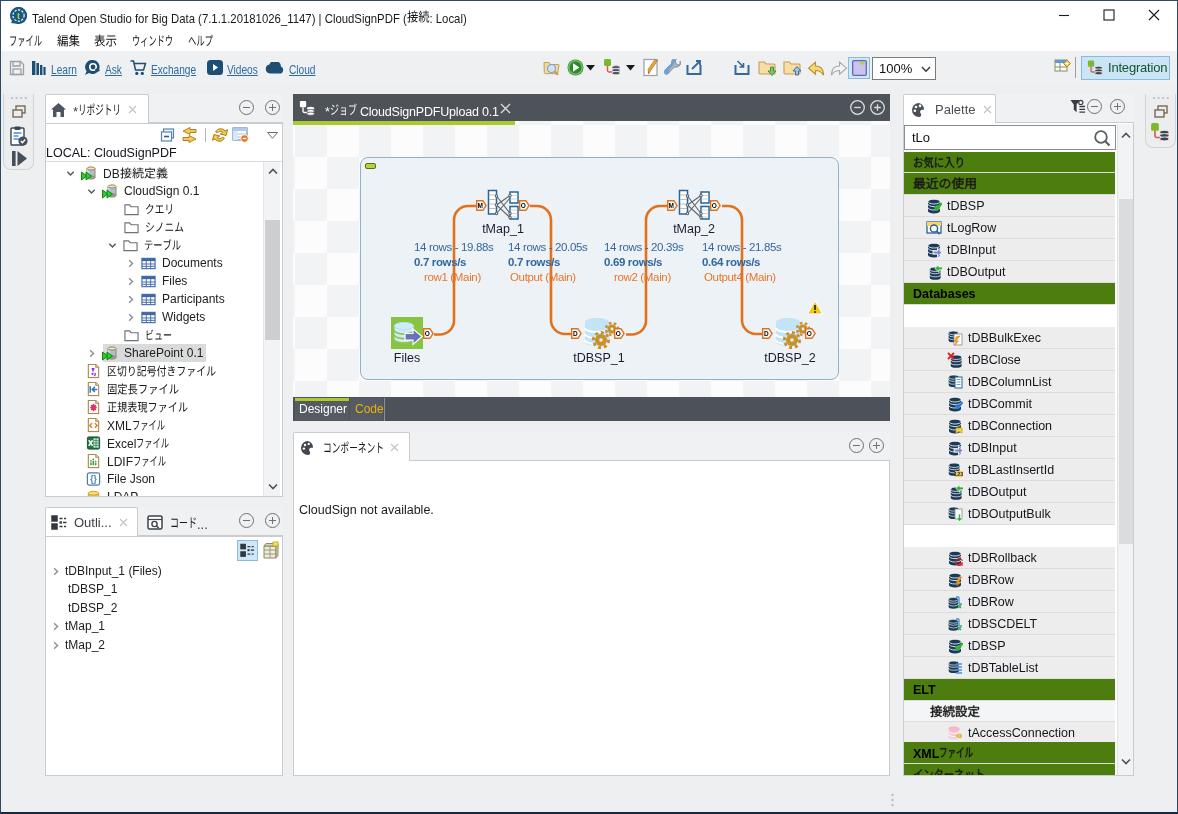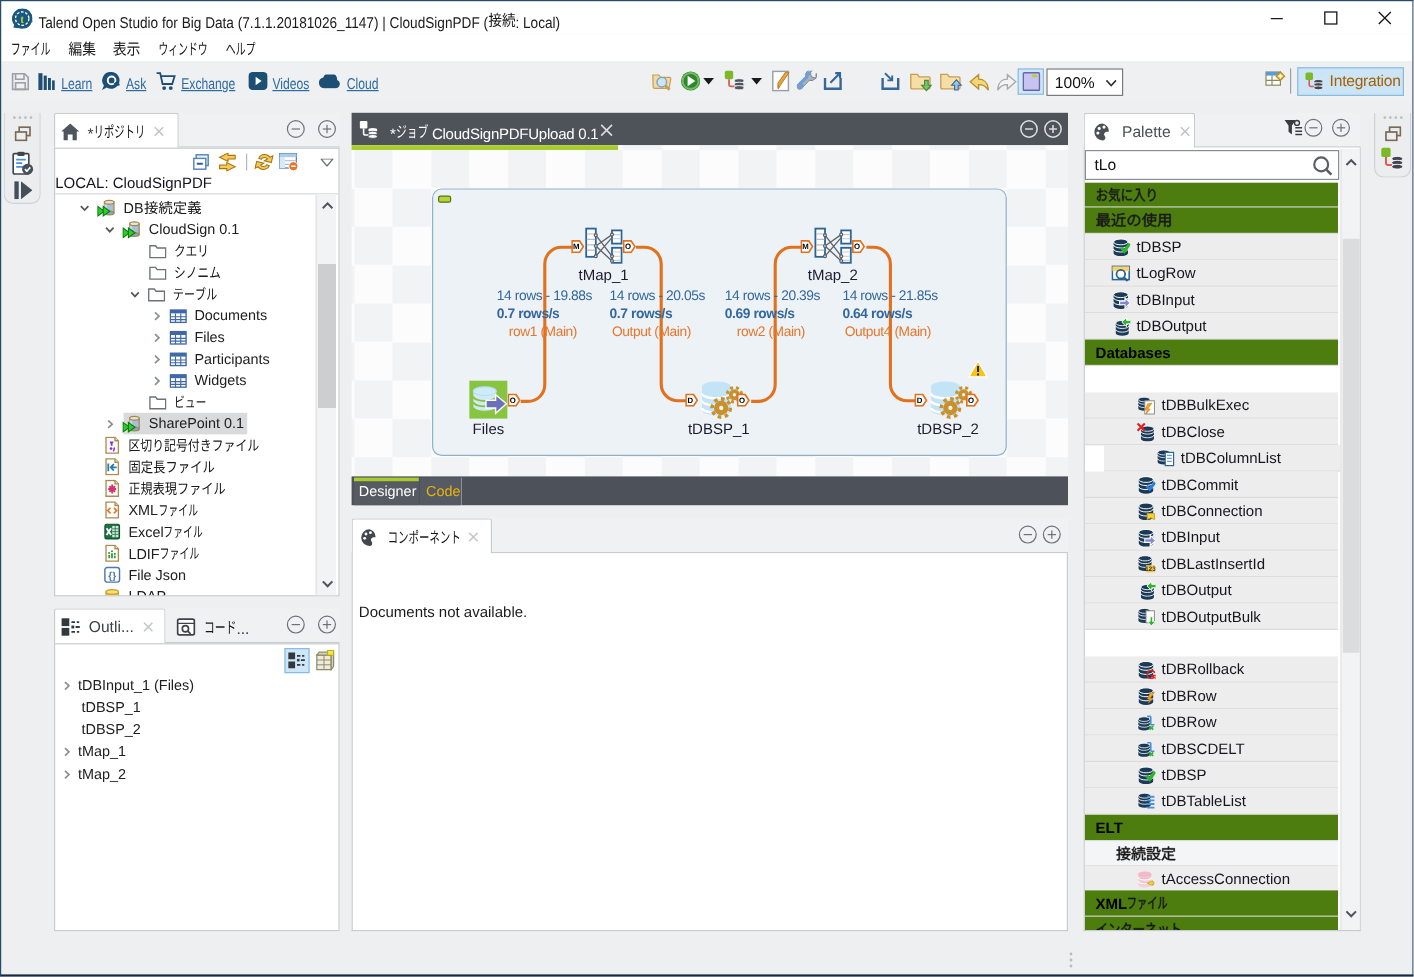--- a/index.html
+++ b/index.html
@@ -319,21 +319,21 @@
  <div class="abs" style="left:1080px;top:5px;width:89px;height:24px;background:#cbe4f6;border:1px solid #88bbdd"></div>
  <svg class="abs" style="left:1086px;top:8px" width="17" height="18" viewBox="0 0 19 19">
       <rect x="1" y="1" width="7" height="7" rx="1.4" fill="#7cb928"></rect>
       <path d="M4.5 8 v4.5 a1.5 1.5 0 0 0 1.5 1.5 h3" fill="none" stroke="#e05a50" stroke-width="1.5"></path>
       <g fill="#3f4650" stroke="#fff" stroke-width="0.7">
         <ellipse cx="13" cy="9.3" rx="4.2" ry="1.8"></ellipse>
         <ellipse cx="13" cy="12.3" rx="4.2" ry="1.8"></ellipse>
         <ellipse cx="13" cy="15.3" rx="4.2" ry="1.8"></ellipse>
       </g>
     </svg>
- <div class="abs" style="left:1107px;top:9px;font-size:13px;letter-spacing:-0.2px;color:#a16207">Integration</div>
+ <div class="abs" style="left:1107px;top:9px;font-size:13px;letter-spacing:-0.2px;color:#14532d">Integration</div>
 </div>
 
 <div class="abs" style="left:3px;top:94px;width:31px;height:76px;background:#ebedee;border:1px solid #d0d3d5;border-top:none;border-radius:0 0 8px 8px"></div>
 <svg class="abs" style="left:10px;top:96px" width="18" height="4" viewBox="0 0 18 4">
     <g fill="#b9bcbf">
       <circle cx="2" cy="2" r="1.1"></circle>
       <circle cx="6.6" cy="2" r="1.1"></circle>
       <circle cx="11.2" cy="2" r="1.1"></circle>
       <circle cx="15.8" cy="2" r="1.1"></circle>
     </g>
@@ -838,21 +838,21 @@
           <use href="#j30C8" x="78.0"></use>
         </g>
       </svg></span>
  <svg style="margin-left:6px" width="9" height="9" viewBox="0 0 9 9">
       <path d="M1 1 l7 7 M8 1 l-7 7" stroke="#c3c6c9" stroke-width="1.3"></path>
     </svg>
 </div>
 <span class="circbtn abs" style="left:849px;top:438px"></span>
 <span class="circbtn plus abs" style="left:869px;top:438px"></span>
 <div class="panel" style="left:293px;top:461px;width:597px;height:315px;border-top:none"></div>
-<div class="abs" style="left:299px;top:503px;font-size:12.5px;color:#1a1a1a">Documents not available.</div>
+<div class="abs" style="left:299px;top:503px;font-size:12.5px;color:#1a1a1a">CloudSign not available.</div>
 
 <svg class="abs" style="left:391px;top:317px" width="32" height="32" viewBox="0 0 32 32">
     <rect width="32" height="32" fill="#87c540"></rect>
     <g>
       <ellipse cx="13" cy="9" rx="9.5" ry="3.6" fill="#cfeaf8"></ellipse>
       <path d="M3.5 9 v14 a9.5 3.6 0 0 0 19 0 V9" fill="#cfeaf8"></path>
       <g stroke="#87c540" stroke-width="1.6" fill="none">
         <path d="M3.5 13.5 a9.5 3.6 0 0 0 19 0 M3.5 18 a9.5 3.6 0 0 0 19 0 M3.5 22.5 a9.5 3.6 0 0 0 19 0"></path>
       </g>
       <ellipse cx="13" cy="9" rx="9.5" ry="3.6" fill="#cfeaf8"></ellipse>
@@ -1085,21 +1085,21 @@
       </svg>
       <span>tDBBulkExec</span>
     </div>
 <div class="prow" style="left:0;top:197px">
       <svg class="pi" style="margin-left:43px" width="16" height="16" viewBox="0 0 16 16">
         <use href="#icDBs" transform="translate(2,2) scale(0.9)"></use>
         <path d="M1 1 l6 6 M7 1 l-6 6" stroke="#e02020" stroke-width="1.8"></path>
       </svg>
       <span>tDBClose</span>
     </div>
-<div class="prow" style="left:16px;top:219px">
+<div class="prow" style="left:0;top:219px">
       <svg class="pi" style="margin-left:43px" width="16" height="16" viewBox="0 0 16 16">
         <use href="#icDBs" transform="scale(0.85)"></use>
         <rect x="8" y="3" width="7" height="11" fill="#fff" stroke="#2a6496" stroke-width="1"></rect>
         <path d="M9.5 5.5 h4 M9.5 8 h4 M9.5 10.5 h4" stroke="#6a9fd8" stroke-width="1.2"></path>
       </svg>
       <span>tDBColumnList</span>
     </div>
 <div class="prow" style="left:0;top:241px">
       <svg class="pi" style="margin-left:43px" width="16" height="16" viewBox="0 0 16 16">
         <use href="#icDBs"></use>

